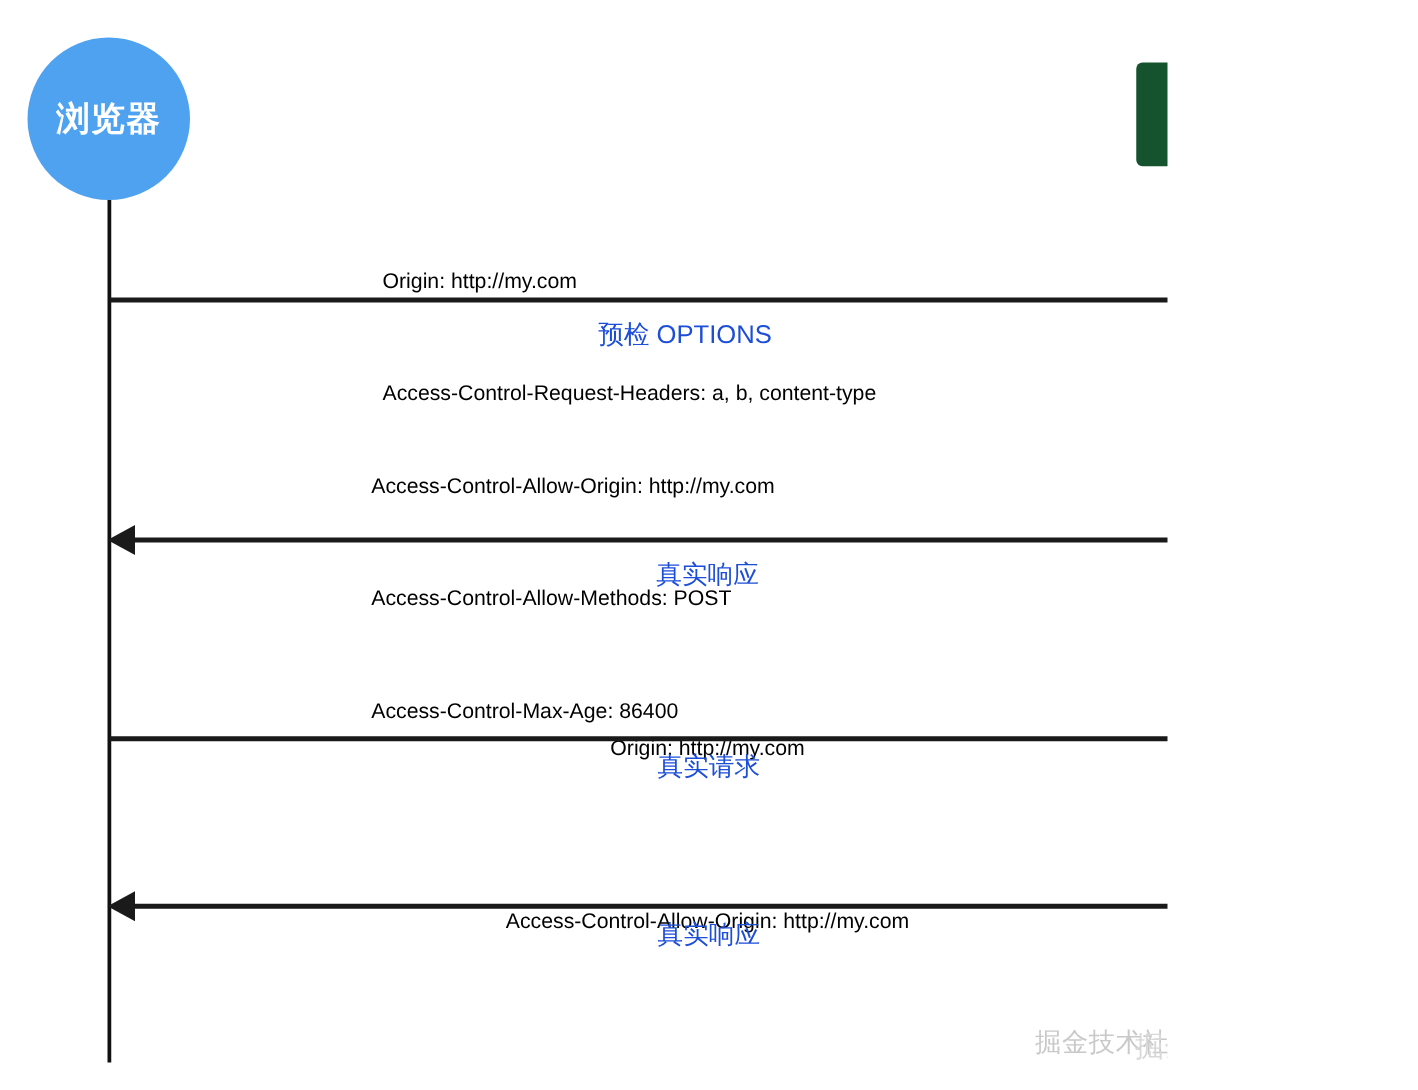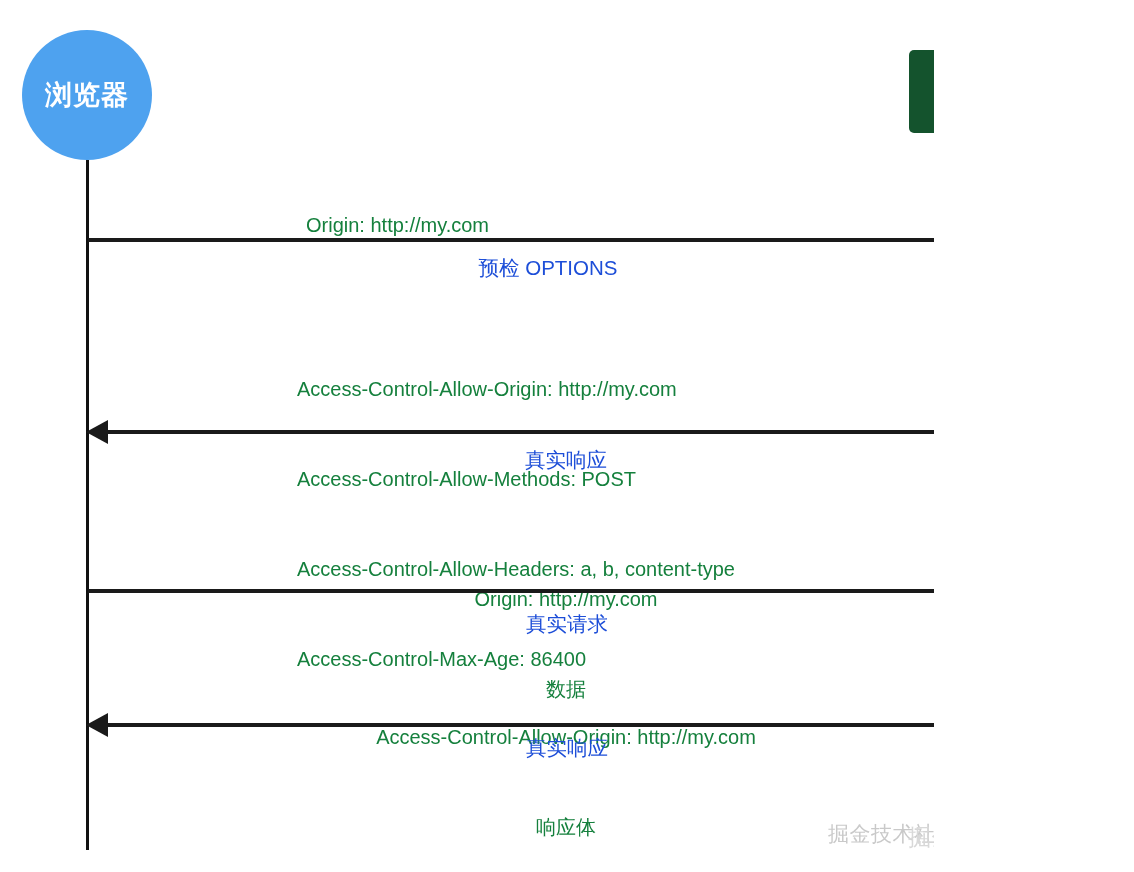--- a/index.html
+++ b/index.html
@@ -77,22 +77,22 @@
     height: 0;
     border-top: 12px solid transparent;
     border-bottom: 12px solid transparent;
   }
   .arrowhead.right { border-left: 22px solid #1a1a1a; }
   .arrowhead.left  { border-right: 22px solid #1a1a1a; }
 
   
   .msg-text {
     position: absolute;
-    font-size: 20px;
-    color: #15803d;
+    font-size: 17px;
+    color: #000000;
     line-height: 30px;
     white-space: pre;
   }
   .msg-text.left-align { text-align: left; }
   .msg-text.center-align { text-align: center; transform: translateX(-50%); }
   .msg-label {
     position: absolute;
     font-size: 20.5px;
     color: #1d4ed8;
     line-height: 28px;
@@ -129,46 +129,44 @@
 
   <div class="actor-server">
     <span class="actor-label">服务器</span>
   </div>
 
   <div class="lifeline lifeline-browser"></div>
   <div class="lifeline lifeline-server"></div>
 
   <div class="msg-text left-align" style="left:306px; top:150px;">
     <div>Origin: http://my.com</div>
+    <div>Access-Control-Request-Headers: a, b, content-type</div>
   </div>
   <div class="arrow" style="left:88px; top:238px; width:900px;"></div>
   <div class="arrowhead right" style="left:984px; top:228px;"></div>
   <div class="msg-label" style="left:548px; top:254px;">预检 OPTIONS</div>
 
   <div class="msg-text left-align" style="left:297px; top:314px;">
     <div>Access-Control-Allow-Origin: http://my.com</div>
     <div>Access-Control-Allow-Methods: POST</div>
-    <div>Access-Control-Allow-Headers: a, b, content-type</div>
     <div>Access-Control-Max-Age: 86400</div>
   </div>
   <div class="arrow" style="left:108px; top:430px; width:902px;"></div>
   <div class="arrowhead left" style="left:86px; top:420px;"></div>
   <div class="msg-label" style="left:566px; top:446px;">真实响应</div>
 
   <div class="msg-text center-align" style="left:566px; top:524px;">
     <div>Origin: http://my.com</div>
-    <div>数据</div>
   </div>
   <div class="arrow" style="left:88px; top:589px; width:900px;"></div>
   <div class="arrowhead right" style="left:984px; top:579px;"></div>
-  <div class="msg-label" style="left:567px; top:600px;margin-top:10px;">真实请求</div>
+  <div class="msg-label" style="left:567px; top:600px;">真实请求</div>
 
   <div class="msg-text center-align" style="left:566px; top:662px;">
     <div>Access-Control-Allow-Origin: http://my.com</div>
-    <div>响应体</div>
   </div>
   <div class="arrow" style="left:108px; top:723px; width:902px;"></div>
   <div class="arrowhead left" style="left:86px; top:713px;"></div>
   <div class="msg-label" style="left:567px; top:734px;">真实响应</div>
 
   <div class="watermark">
     <span>掘金技术社区@KsxS666</span>
     <span class="wm-b">掘金技术社区</span>
   </div>
 

